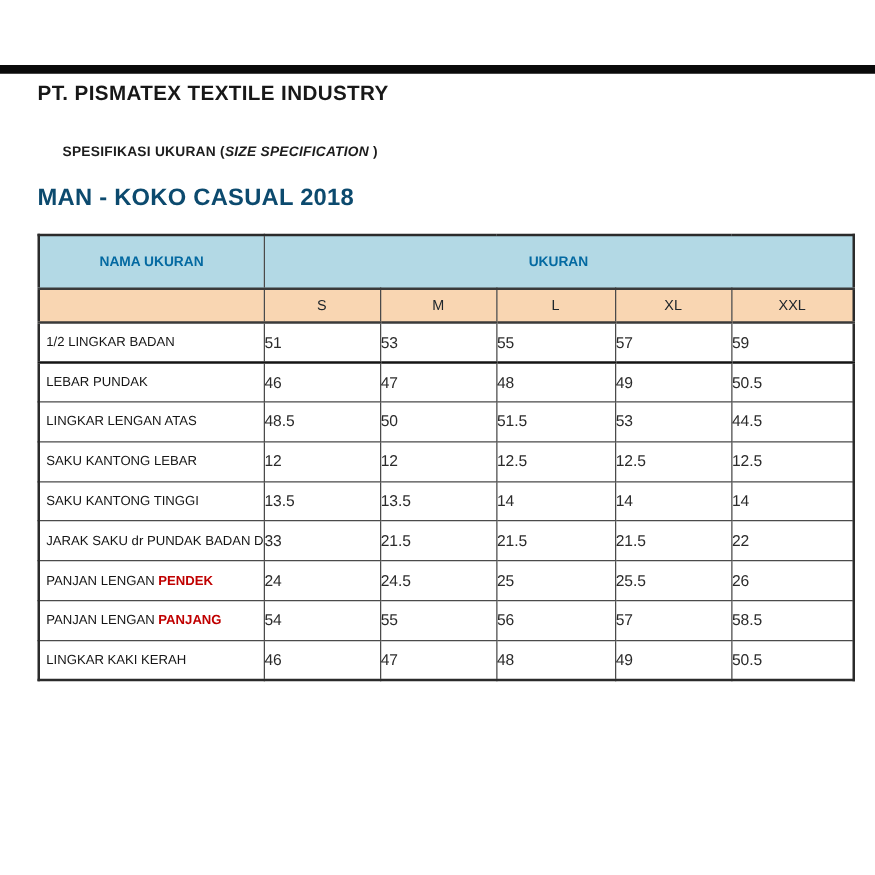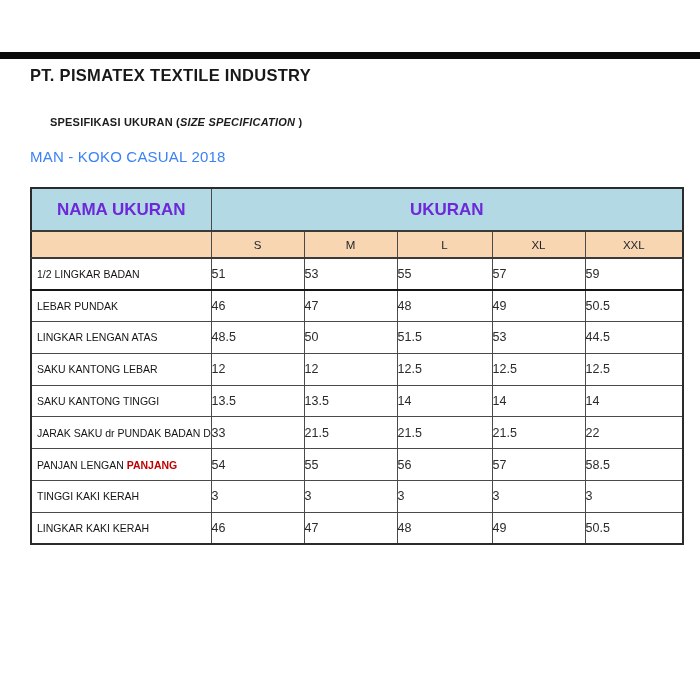--- a/index.html
+++ b/index.html
@@ -42,46 +42,46 @@
     letter-spacing: 0.2px;
     color: #1c1c1c;
     margin-left: 20px;
   }
   .subtitle i { font-weight: 700; }
   .section-title {
     position: absolute;
     left: 30px;
     top: 148px;
     margin: 0;
-    font-size: 15px;
-    font-weight: 400;
+    font-size: 19px;
+    font-weight: 700;
     letter-spacing: 0.2px;
-    color: #3b82f6;
+    color: #0c4a6e;
   }
   table.spec {
     position: absolute;
     left: 30px;
     top: 187px;
     width: 652px;
     border-collapse: collapse;
     table-layout: fixed;
   }
   table.spec th, table.spec td {
     border: 1px solid #4a4a4a;
     padding: 0;
   }
   table.spec {
     border: 2px solid #2b2b2b;
   }
   thead tr.group-row th {
     height: 41px;
     background: var(--blue, #b3d9e5);
-    font-size: 17px;
-    font-weight: 700;
-    color: #6d28d9;
+    font-size: 11px;
+    font-weight: 700;
+    color: #0369a1;
     text-align: center;
     border-bottom: 2px solid #3a3a3a;
   }
   thead tr.size-row th {
     height: 25px;
     background: var(--peach, #f9d6b2);
     font-size: 11.5px;
     font-weight: 400;
     color: #20272c;
     text-align: center;
@@ -192,36 +192,36 @@
         </tr>
         <tr>
           <td class="row-label"><span>JARAK SAKU dr PUNDAK BADAN DEP</span></td>
           <td class="cell-value">33</td>
           <td class="cell-value">21.5</td>
           <td class="cell-value">21.5</td>
           <td class="cell-value">21.5</td>
           <td class="cell-value">22</td>
         </tr>
         <tr>
+          <td class="row-label"><span>PANJAN LENGAN </span><span class="red-part">PENDEK</span></td>
+          <td class="cell-value">24</td>
+          <td class="cell-value">24.5</td>
+          <td class="cell-value">25</td>
+          <td class="cell-value">25.5</td>
+          <td class="cell-value">26</td>
+        </tr>
+        <tr>
           <td class="row-label"><span>PANJAN LENGAN </span><span class="red-part">PANJANG</span></td>
           <td class="cell-value">54</td>
           <td class="cell-value">55</td>
           <td class="cell-value">56</td>
           <td class="cell-value">57</td>
           <td class="cell-value">58.5</td>
         </tr>
         <tr>
-          <td class="row-label"><span>TINGGI KAKI KERAH</span></td>
-          <td class="cell-value">3</td>
-          <td class="cell-value">3</td>
-          <td class="cell-value">3</td>
-          <td class="cell-value">3</td>
-          <td class="cell-value">3</td>
-        </tr>
-        <tr>
           <td class="row-label"><span>LINGKAR KAKI KERAH</span></td>
           <td class="cell-value">46</td>
           <td class="cell-value">47</td>
           <td class="cell-value">48</td>
           <td class="cell-value">49</td>
           <td class="cell-value">50.5</td>
         </tr>
       </tbody>
   </table>
 

